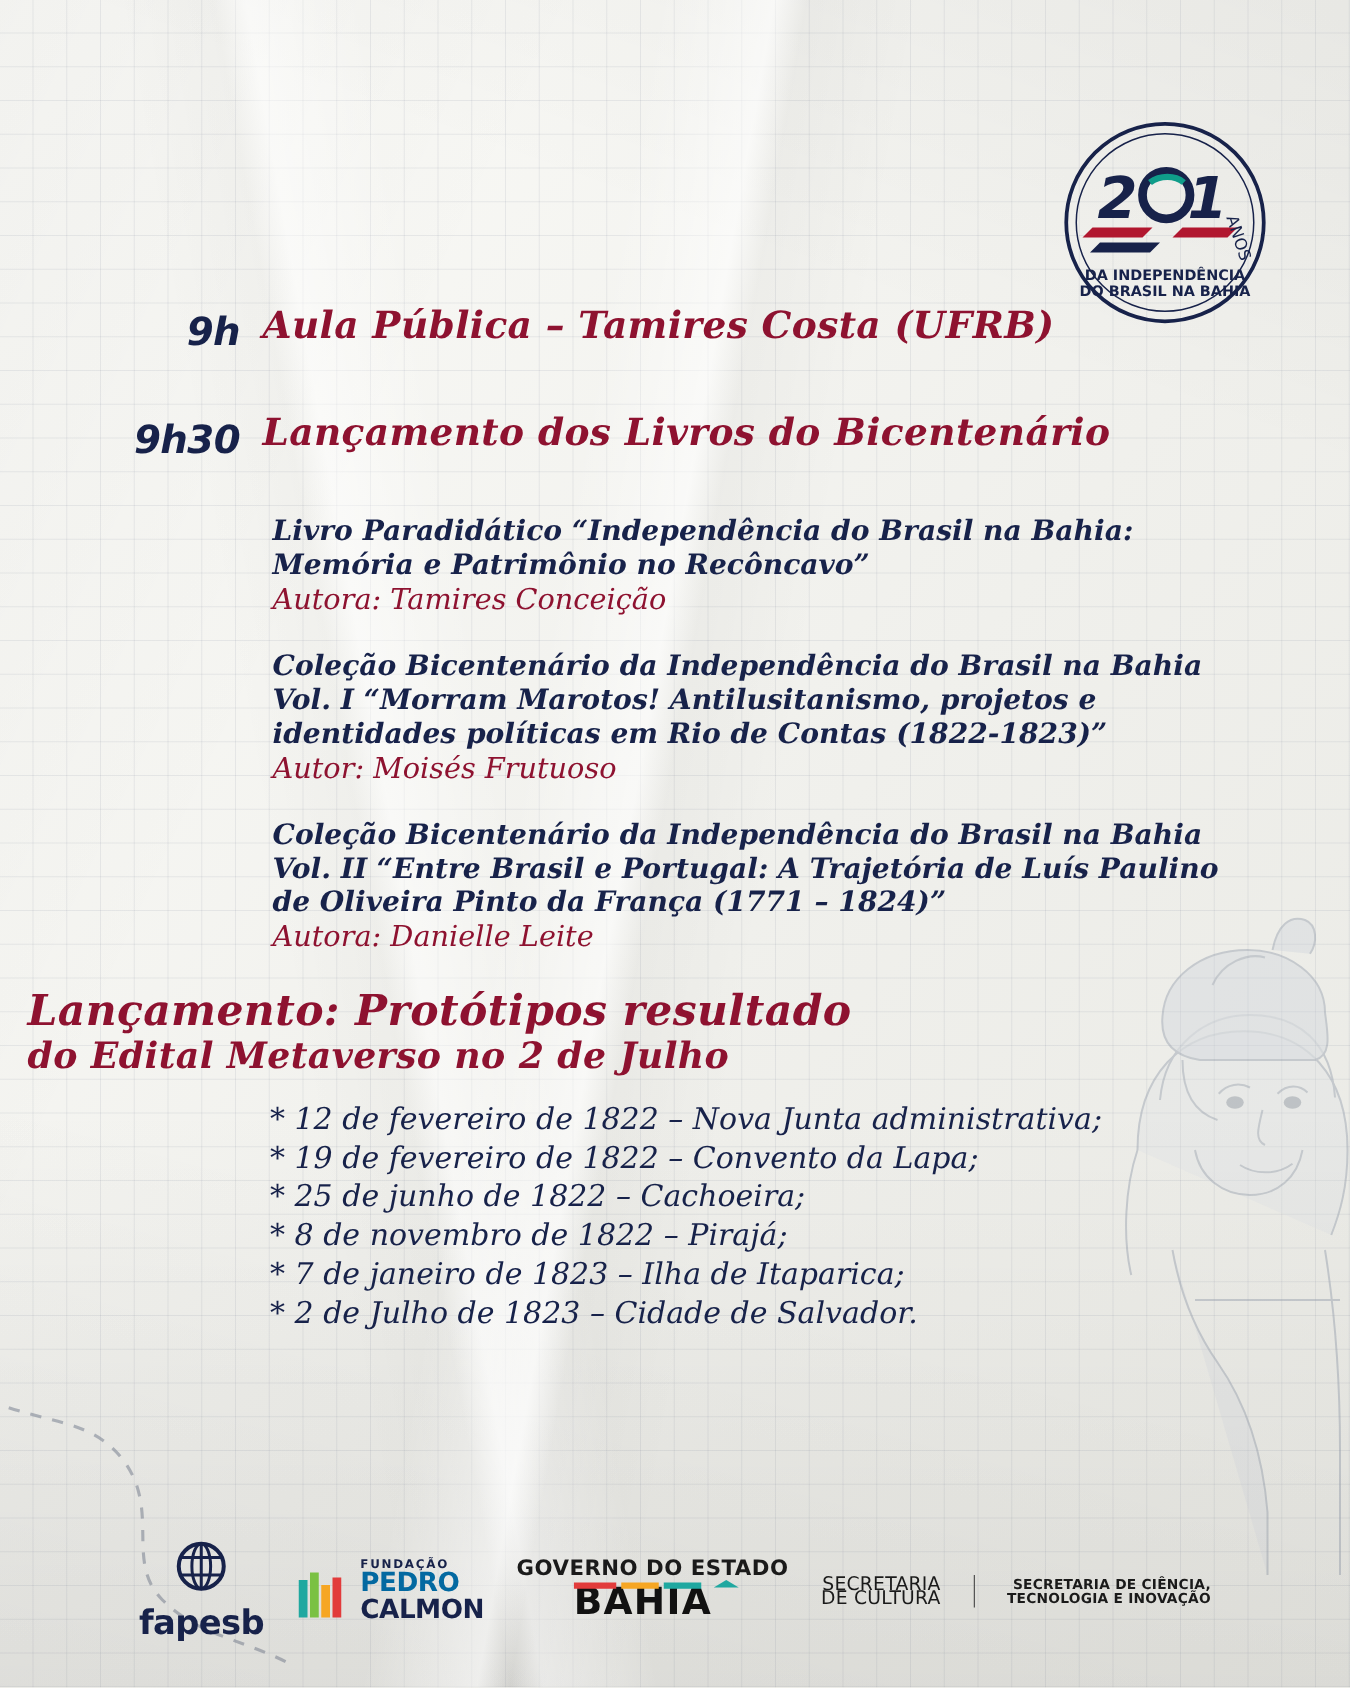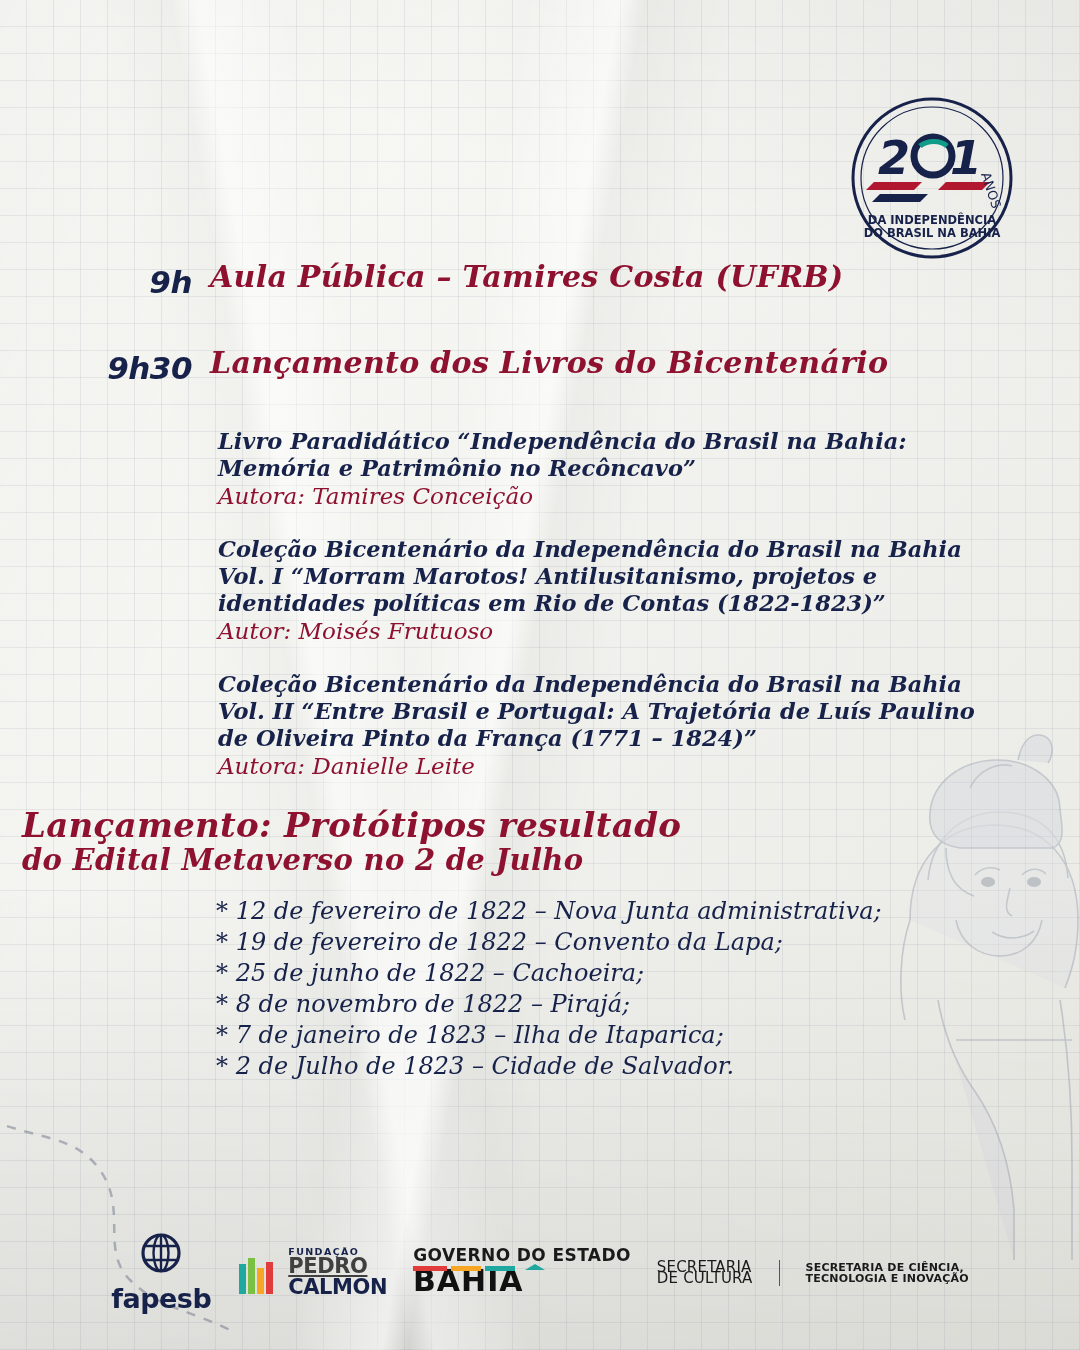--- a/index.html
+++ b/index.html
@@ -42,21 +42,21 @@
   }
   .dashed-path{
     position:absolute;left:-20px;bottom:10px;width:330px;height:230px;
     pointer-events:none;opacity:.85;
   }
   
   .logo201{
     position:absolute;right:66px;top:96px;width:164px;height:164px;
   }
   
-  .content{position:absolute;left:0;top:0;width:1080px;height:1326px;margin-top:16px;}
+  .content{position:absolute;left:0;top:0;width:1080px;height:1326px;}
   .row{display:flex;align-items:flex-start;}
   .hour{
     color:#17224a;font-weight:bold;font-style:italic;
     font-family:"DejaVu Sans", sans-serif;
     text-align:right;letter-spacing:-0.5px;
   }
   .title-main{
     color:#8e1230;font-weight:bold;font-style:italic;
     font-family:"DejaVu Serif", serif;
     letter-spacing:0.3px;
@@ -82,23 +82,23 @@
     display:flex;justify-content:center;align-items:center;gap:26px;
   }
   .fapesb{display:flex;flex-direction:column;align-items:center;}
   .fapesb .word{
     font-family:"DejaVu Sans", sans-serif;font-weight:bold;
     font-size:27px;color:#17224a;letter-spacing:-0.5px;margin-top:2px;
   }
   .calmon{display:flex;align-items:flex-end;gap:7px;}
   .calmon .txt{line-height:1;}
   .calmon .t1{font-size:9.5px;color:#17224a;letter-spacing:1.4px;font-weight:bold;}
-  .calmon .t2{font-size:21px;color:#404040;font-weight:bold;letter-spacing:-0.4px;text-decoration:underline;}
+  .calmon .t2{font-size:21px;color:#0369a1;font-weight:bold;letter-spacing:-0.4px;}
   .calmon .t3{font-size:21px;color:#17224a;font-weight:bold;letter-spacing:-0.4px;}
-  .gov{display:flex;align-items:center;gap:26px;}
+  .gov{display:flex;align-items:center;gap:26px;text-align:right;}
   .gov .stack{line-height:1;}
   .gov .g1{font-family:"DejaVu Sans",sans-serif;font-weight:bold;font-size:17px;color:#1a1a1a;letter-spacing:0.4px;}
   .gov .sec{font-size:15px;color:#1a1a1a;font-weight:normal;line-height:11px;letter-spacing:.2px;}
   .gov .divider{width:1px;height:26px;background:#555;}
   .gov .sec2{font-size:11px;color:#1a1a1a;font-weight:bold;line-height:11px;letter-spacing:.2px;}
 </style>
 </head>
 <body>
 
 <div class="paper"></div>

